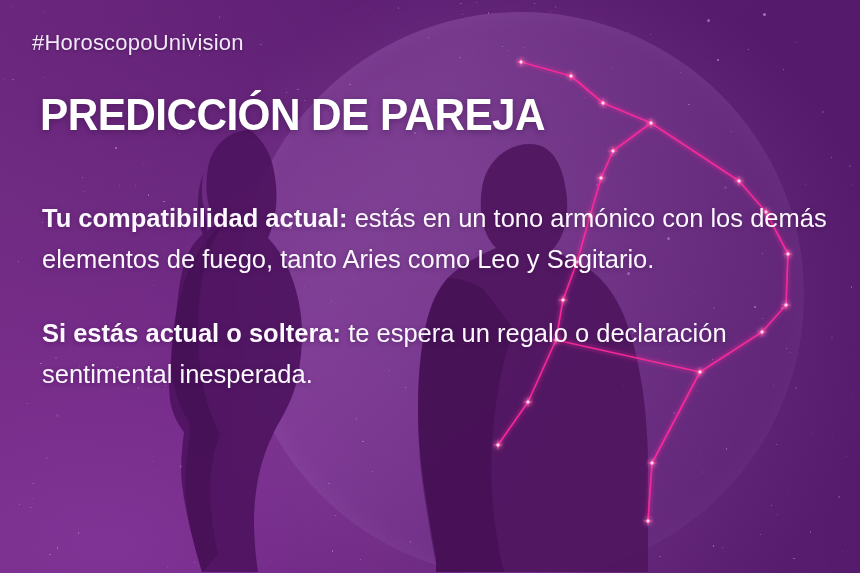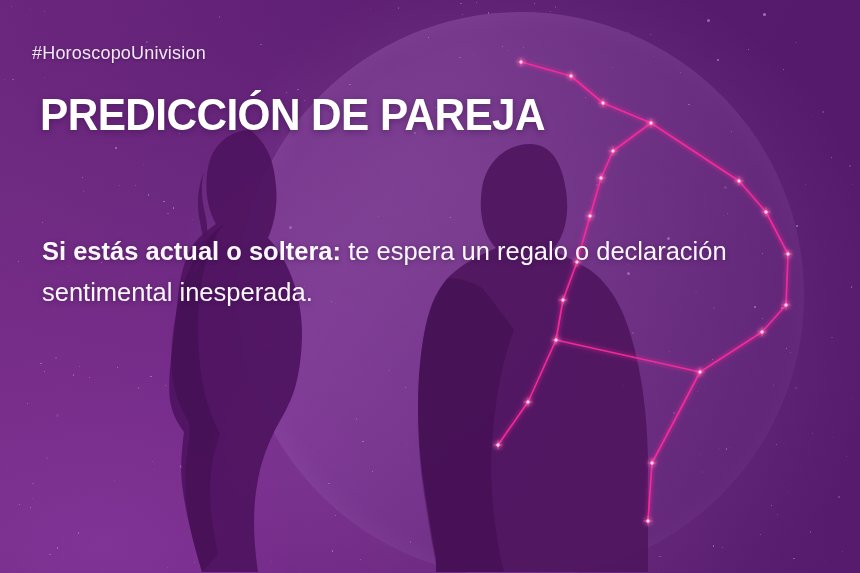--- a/index.html
+++ b/index.html
@@ -37,23 +37,22 @@
   .stars{position:absolute;inset:0;}
   .stars i{position:absolute;display:block;border-radius:50%;background:#e9c9f2;}
   
   .sil{position:absolute;}
   .sil svg{display:block;}
   
   .constell{position:absolute;inset:0;}
   
   .hashtag{
     position:absolute;left:32px;top:30px;
-    font-size:18px;font-weight:400;color:#f3e8f7;letter-spacing:.2px;
+    font-size:22px;font-weight:400;color:#f3e8f7;letter-spacing:.2px;
     text-shadow:0 1px 3px rgba(40,8,55,.45);
-    margin-top:13px;
   }
   .title{
     position:absolute;left:40px;top:92px;
     font-size:45px;line-height:46px;font-weight:700;color:#ffffff;
     letter-spacing:-.6px;
     font-family:"Liberation Sans Narrow","Liberation Sans","DejaVu Sans",sans-serif;
     transform:scaleX(.94);transform-origin:left center;
     text-shadow:0 2px 7px rgba(45,10,60,.40);
   }
   .body{
@@ -430,17 +429,18 @@
         <path d="M498.00,439.80L499.06,443.94L503.20,445.00L499.06,446.06L498.00,450.20L496.94,446.06L492.80,445.00L496.94,443.94Z" fill="#ff2a9d" fill-opacity="0.95"></path>
         <circle cx="498" cy="445" r="1.7" fill="#ffd7ee"></circle>
       </g>
     </svg>
 
   <div class="hashtag">#HoroscopoUnivision</div>
 
   <div class="title">PREDICCIÓN DE PAREJA</div>
 
   <div class="body">
+    <p><b>Tu compatibilidad actual:</b><span> estás en un tono armónico con los demás elementos de fuego, tanto Aries como Leo y Sagitario.</span></p>
     <div class="gap"></div>
     <p><b>Si estás actual o soltera:</b><span> te espera un regalo o declaración sentimental inesperada.</span></p>
   </div>
 
 </div>
 
 </body></html>

